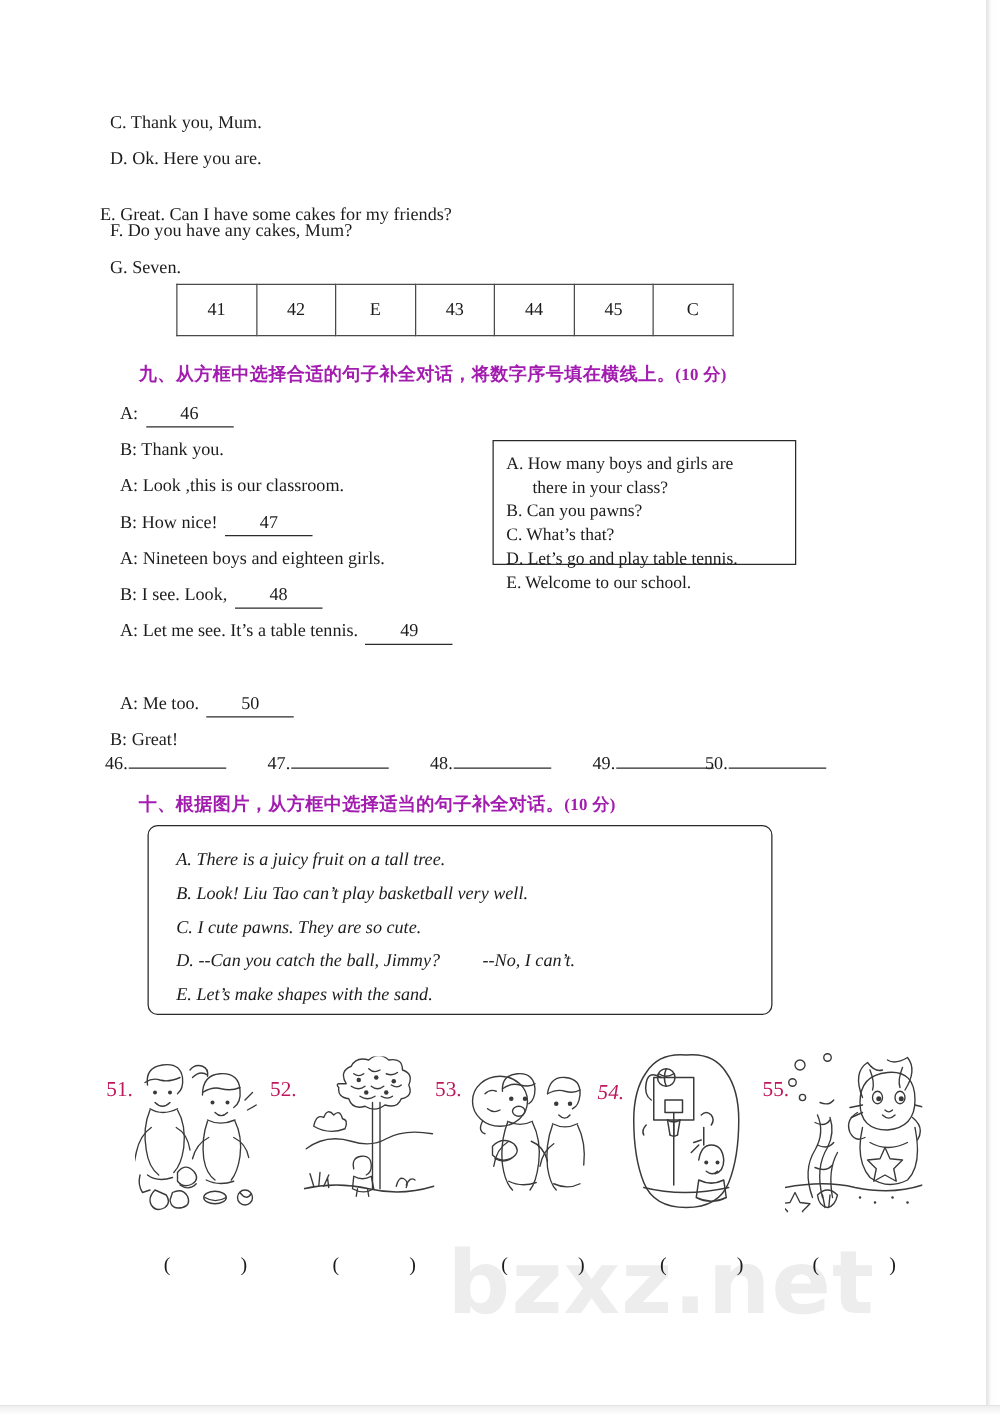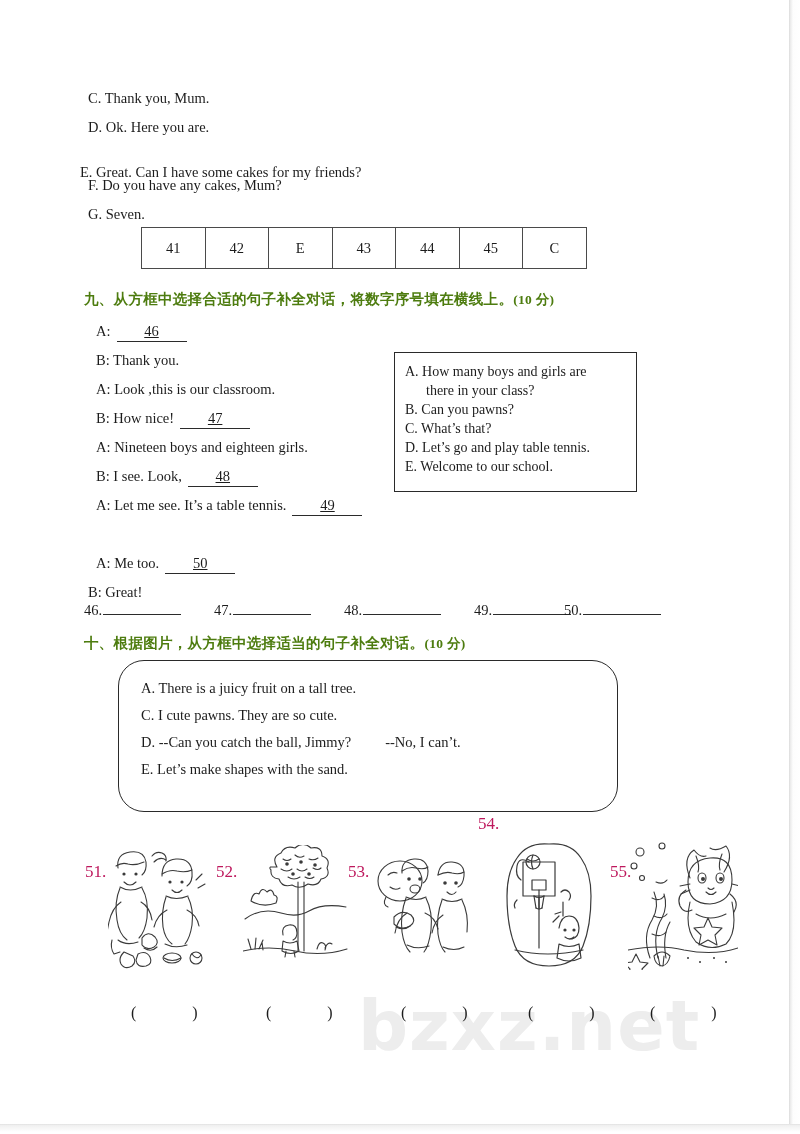--- a/index.html
+++ b/index.html
@@ -57,21 +57,22 @@
     white-space: nowrap;
     color: #1c1c1c;
   }
 
   .cn-head {
     font-family: "DejaVu Sans", "Liberation Sans", sans-serif;
     font-size: 14.5px;
     font-weight: bold;
     white-space: nowrap;
     letter-spacing: 0.3px;
-    color: #4d7c0f;
+    color: #a21caf;
+    margin-left: 27px;
   }
   .cn-head .score {
     font-family: "Liberation Serif", "DejaVu Serif", serif;
     font-weight: bold;
     font-size: 13.5px;
   }
 
   
   #answer-table {
     position: absolute;
@@ -93,30 +94,29 @@
 
   
   .dlg-line { position: absolute; left: 96px; }
   .blank-num {
     display: inline-block;
     min-width: 62px;
     text-align: center;
     border-bottom: 1px solid #2b2b2b;
     margin-left: 6px;
     padding: 0 4px 1px 4px;
-    text-decoration: underline;
   }
 
   
   #option-box-9 {
     position: absolute;
     left: 394px;
     top: 352px;
     width: 243px;
-    height: 140px;
+    height: 100px;
     border: 1.6px solid #2a2a2a;
     box-sizing: border-box;
     padding: 9px 0 0 10px;
   }
   #option-box-9 .opt {
     font-family: "Liberation Serif", "DejaVu Serif", serif;
     font-size: 14px;
     line-height: 19px;
     white-space: nowrap;
     color: #1c1c1c;
@@ -141,23 +141,24 @@
   }
 
   
   #option-box-10 {
     position: absolute;
     left: 118px;
     top: 660px;
     width: 500px;
     height: 152px;
     border: 1.6px solid #2a2a2a;
-    border-radius: 26px;
+    border-radius: 8px;
     box-sizing: border-box;
     padding: 14px 0 0 22px;
+    font-style: italic;
   }
   #option-box-10 .opt {
     font-family: "Liberation Serif", "DejaVu Serif", serif;
     font-size: 14.5px;
     line-height: 27px;
     white-space: nowrap;
     color: #1c1c1c;
   }
   #option-box-10 .gap { display: inline-block; width: 34px; }
 
@@ -268,31 +269,32 @@
     <span class="bl" style="left:390px;"><span>49.</span><i></i></span>
     <span class="bl" style="left:480px;"><span>50.</span><i></i></span>
   </div>
 
   <div class="abs cn-head" style="left:84px; top:634px;">
     <span>十、根据图片，从方框中选择适当的句子补全对话。</span><span class="score">(10 分)</span>
   </div>
 
   <div id="option-box-10">
     <div class="opt">A. There is a juicy fruit on a tall tree.</div>
+    <div class="opt">B. Look! Liu Tao can’t play basketball very well.</div>
     <div class="opt">C. I cute pawns. They are so cute.</div>
     <div class="opt">
       <span>D. --Can you catch the ball, Jimmy?</span><span class="gap"></span><span>--No, I can’t.</span>
     </div>
     <div class="opt">E. Let’s make shapes with the sand.</div>
   </div>
 
   <div class="pic-label" style="left:85px; top:862px;">51.</div>
   <div class="pic-label" style="left:216px; top:862px;">52.</div>
   <div class="pic-label" style="left:348px; top:862px;">53.</div>
-  <div class="pic-label" style="left:478px; top:814px;">54.</div>
+  <div class="pic-label" style="left:478px; top:864px;font-style:italic;">54.</div>
   <div class="pic-label" style="left:610px; top:862px;">55.</div>
 
   <div class="pic-frame" style="left:108px; top:840px; width:100px; height:130px;">
     <svg width="100" height="130" viewBox="0 0 100 130" fill="none" stroke="#3a3a3a" stroke-width="1.1" stroke-linecap="round" stroke-linejoin="round">
 
       <path d="M10 28 q-2 -14 12 -16 q14 -2 16 10 q1 9 -4 13"></path>
       <path d="M8 26 q6 -4 12 -2 q7 2 16 -2"></path>
       <circle cx="16" cy="34" r="1.6" fill="#3a3a3a" stroke="none"></circle>
       <circle cx="28" cy="34" r="1.6" fill="#3a3a3a" stroke="none"></circle>
       <path d="M16 42 q6 6 12 0"></path>

